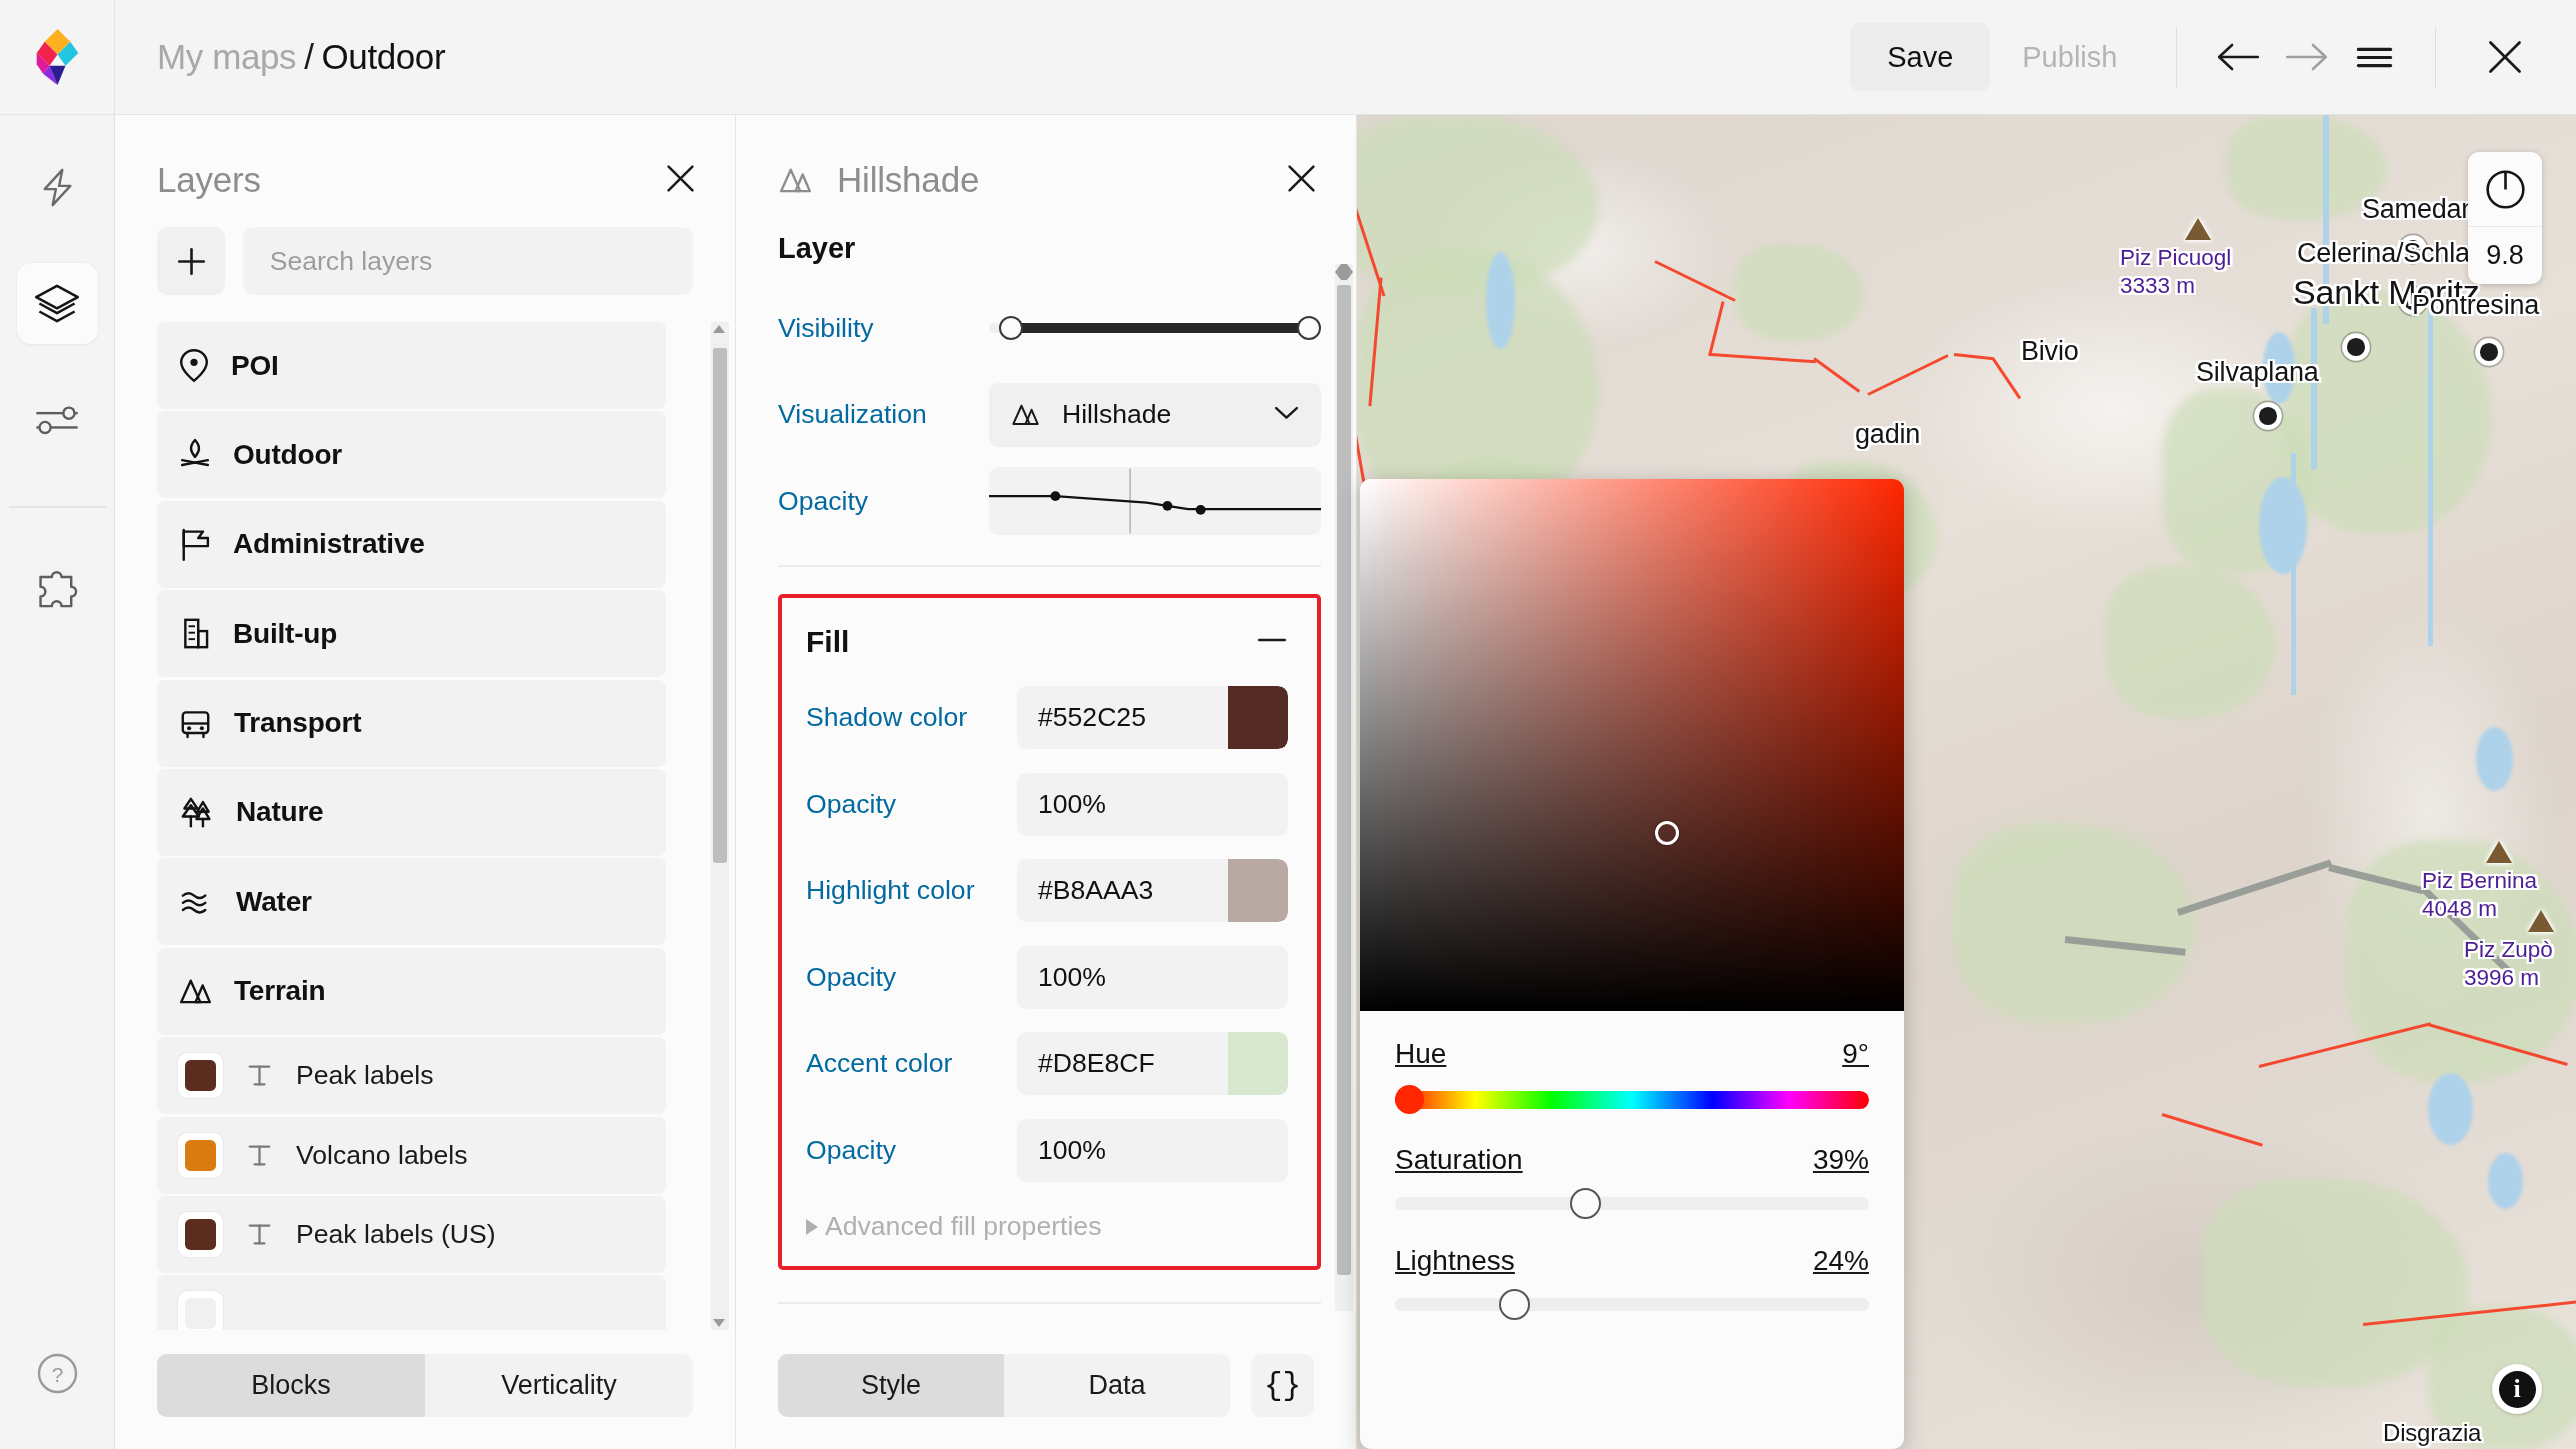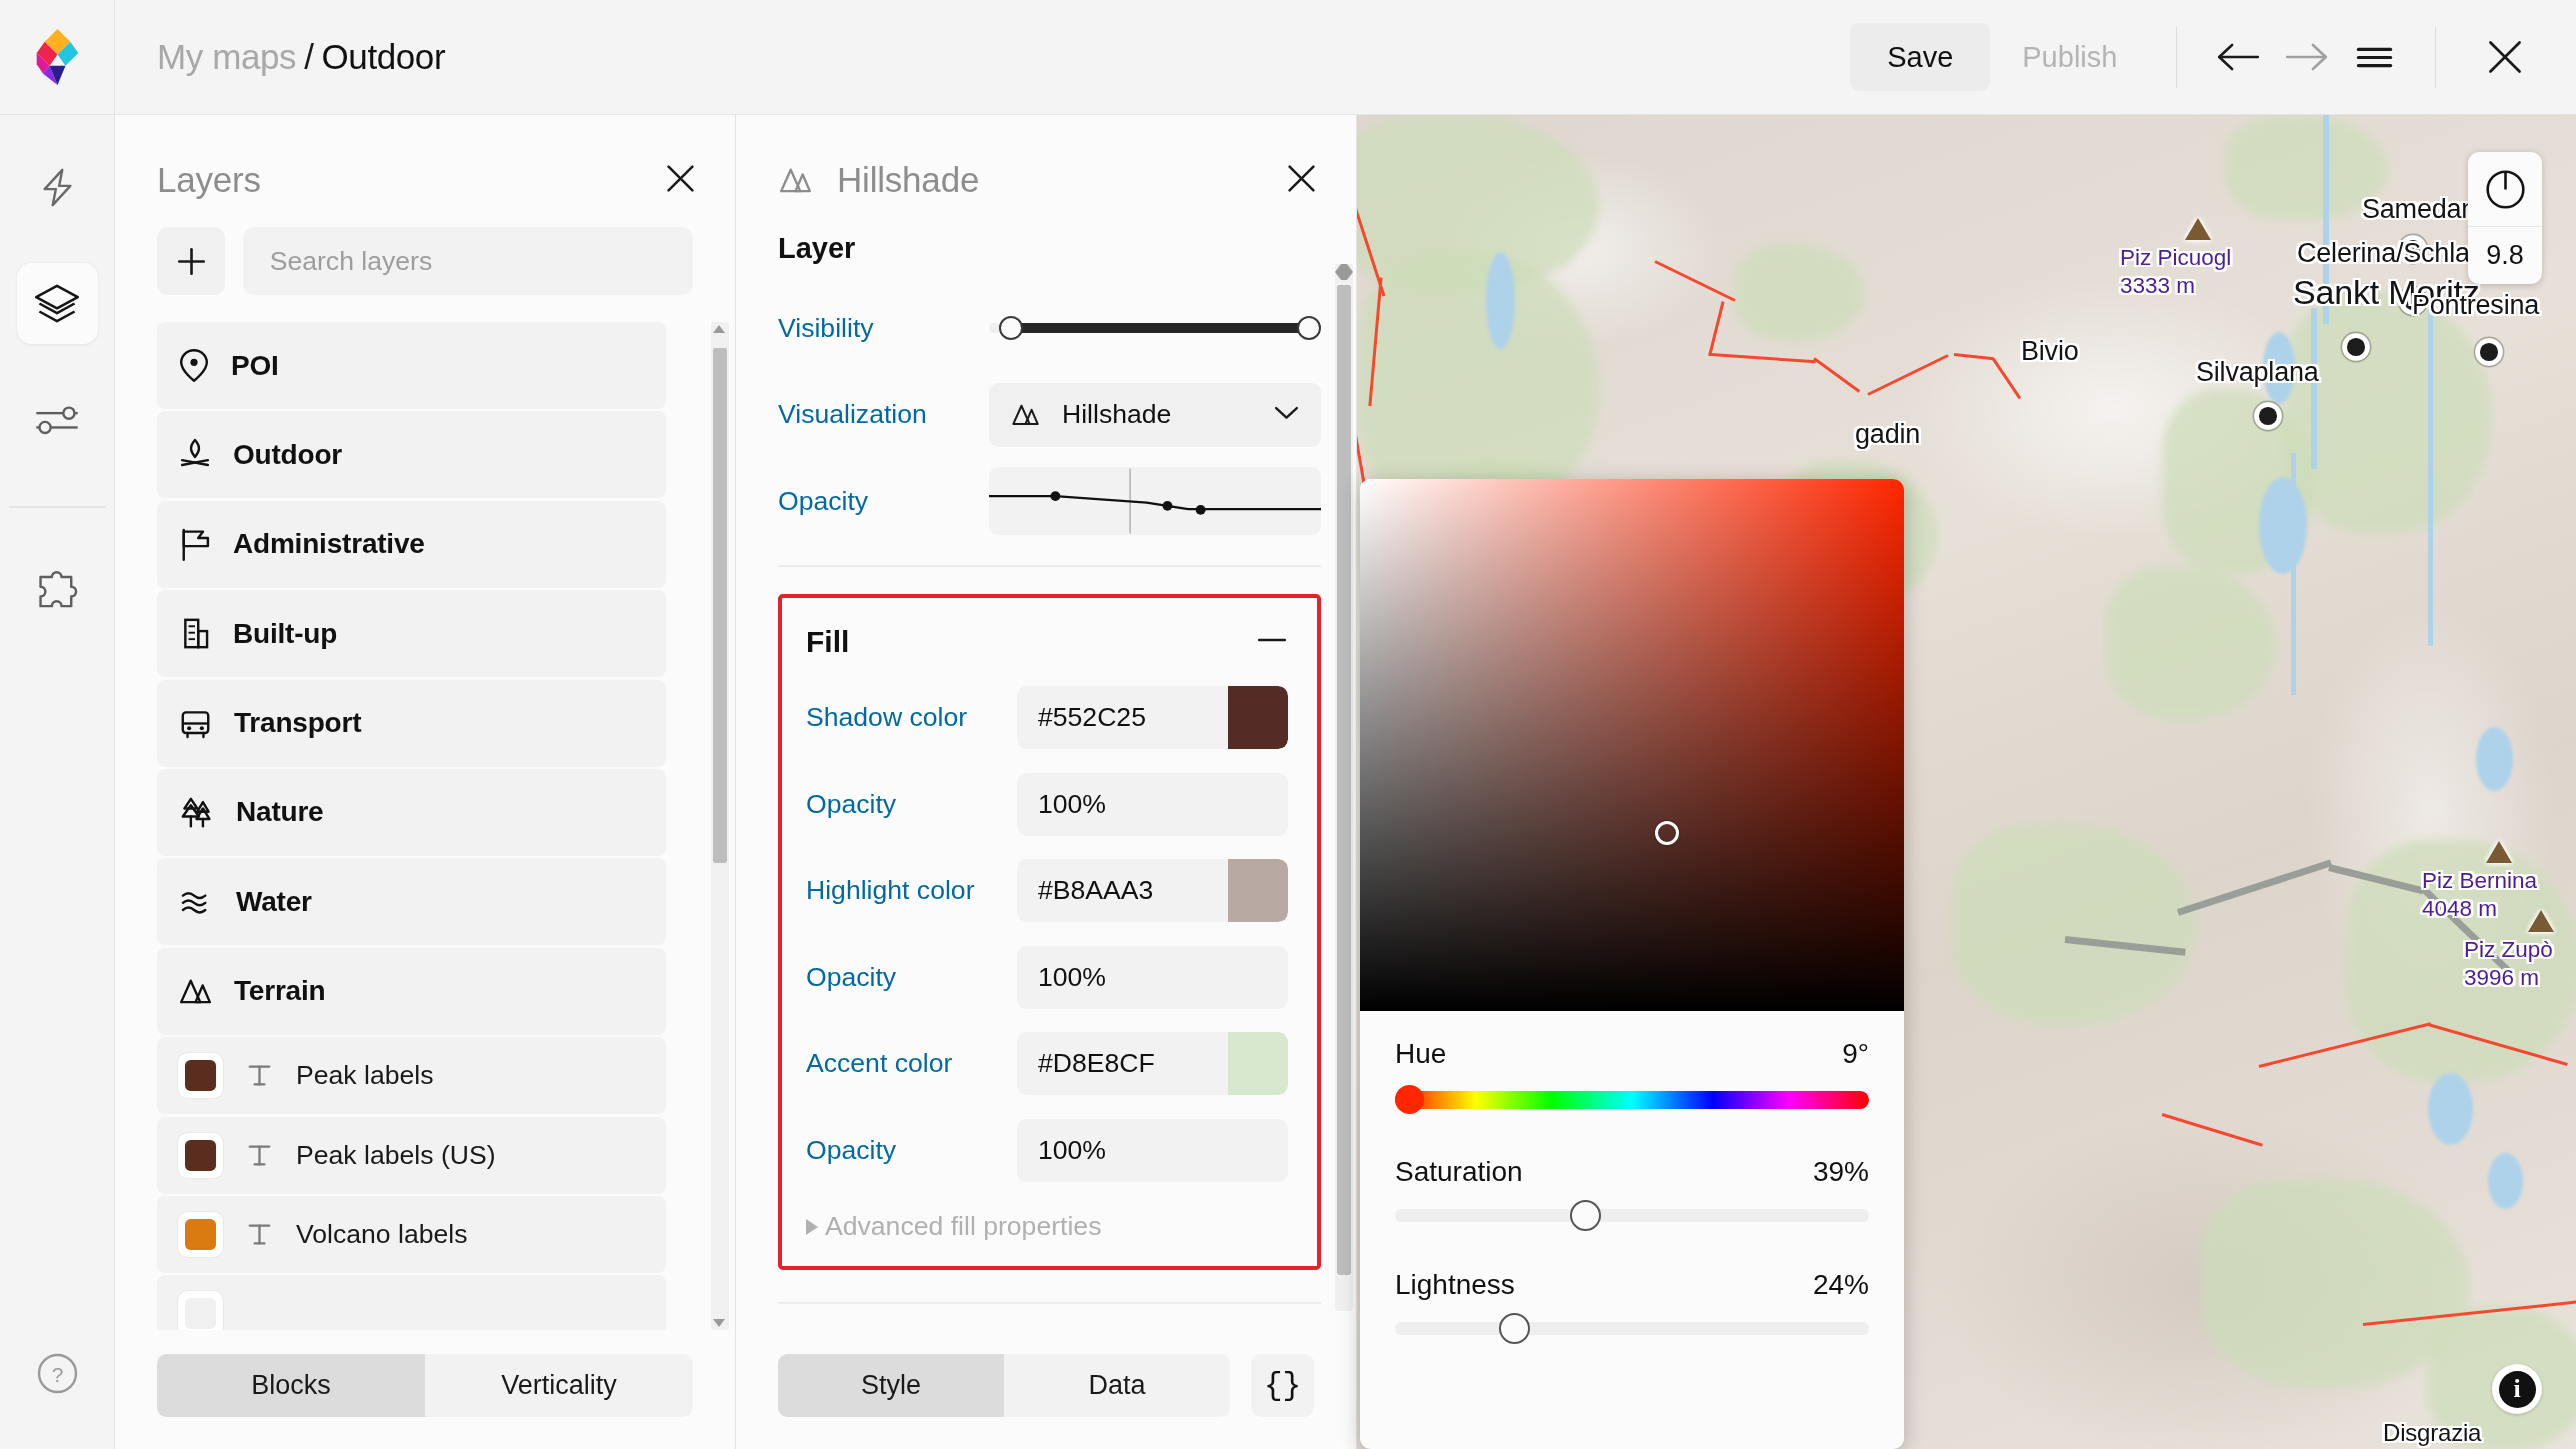--- a/index.html
+++ b/index.html
@@ -257,21 +257,21 @@
     background:
       linear-gradient(to top, #000, rgba(0,0,0,0)),
       linear-gradient(to right, #fff, hsl(9,100%,50%));
   }
   .sv-cursor {
     position:absolute; width:24px; height:24px; border-radius:50%;
     border:3.2px solid #fff; box-shadow:0 0 2.4px rgba(0,0,0,.5);
     left:295px; top:342px;
   }
   .pk-body { padding:27px 35px 0; }
-  .pk-row { margin-bottom:12px; }
+  .pk-row { margin-bottom:0;text-decoration:underline; }
   .pk-head { display:flex; align-items:baseline; margin-bottom:21px; }
   .pk-name { font-size:28px; color:#111; }
   .pk-val { margin-left:auto; font-size:28px; color:#111; }
   .hue-track {
     height:17.7px; border-radius:8.9px; position:relative;
     background:linear-gradient(to right,#f00 0%,#ff0 17%,#0f0 33%,#0ff 50%,#00f 67%,#f0f 83%,#f00 100%);
   }
   .hue-knob {
     position:absolute; top:-5.6px; width:29px; height:29px; border-radius:50%;
     background:hsl(9,100%,50%); border:none; cursor:pointer;
@@ -505,44 +505,44 @@
               <line x1="7" y1="8" x2="31" y2="8"></line>
                 <line x1="19" y1="8" x2="19" y2="30"></line>
               <line x1="13" y1="30" x2="25" y2="30"></line>
             </g>
           </svg>
           <span class="lbl">Peak labels</span>
         </div>
 
         <div class="sub-item">
           <span class="swatch-wrap">
+            <span class="swatch" style="background:#D97B10"></span>
+          </span>
+          <svg width="31" height="31" viewBox="0 0 38 38">
+            <g stroke="#7a7a7a" stroke-width="2.8" stroke-linecap="round">
+              <line x1="7" y1="8" x2="31" y2="8"></line>
+                <line x1="19" y1="8" x2="19" y2="30"></line>
+              <line x1="13" y1="30" x2="25" y2="30"></line>
+            </g>
+          </svg>
+          <span class="lbl">Volcano labels</span>
+        </div>
+
+        <div class="sub-item">
+          <span class="swatch-wrap">
             <span class="swatch" style="background:#5B2D1E"></span>
           </span>
           <svg width="31" height="31" viewBox="0 0 38 38">
             <g stroke="#7a7a7a" stroke-width="2.8" stroke-linecap="round">
               <line x1="7" y1="8" x2="31" y2="8"></line>
                 <line x1="19" y1="8" x2="19" y2="30"></line>
               <line x1="13" y1="30" x2="25" y2="30"></line>
             </g>
           </svg>
           <span class="lbl">Peak labels (US)</span>
-        </div>
-
-        <div class="sub-item">
-          <span class="swatch-wrap">
-            <span class="swatch" style="background:#D97B10"></span>
-          </span>
-          <svg width="31" height="31" viewBox="0 0 38 38">
-            <g stroke="#7a7a7a" stroke-width="2.8" stroke-linecap="round">
-              <line x1="7" y1="8" x2="31" y2="8"></line>
-                <line x1="19" y1="8" x2="19" y2="30"></line>
-              <line x1="13" y1="30" x2="25" y2="30"></line>
-            </g>
-          </svg>
-          <span class="lbl">Volcano labels</span>
         </div>
 
         <div class="sub-item">
           <span class="swatch-wrap">
             <span class="swatch" style="background:#f0f0f0"></span>
           </span>
         </div>
       </div>
 
       <div class="vscroll">

